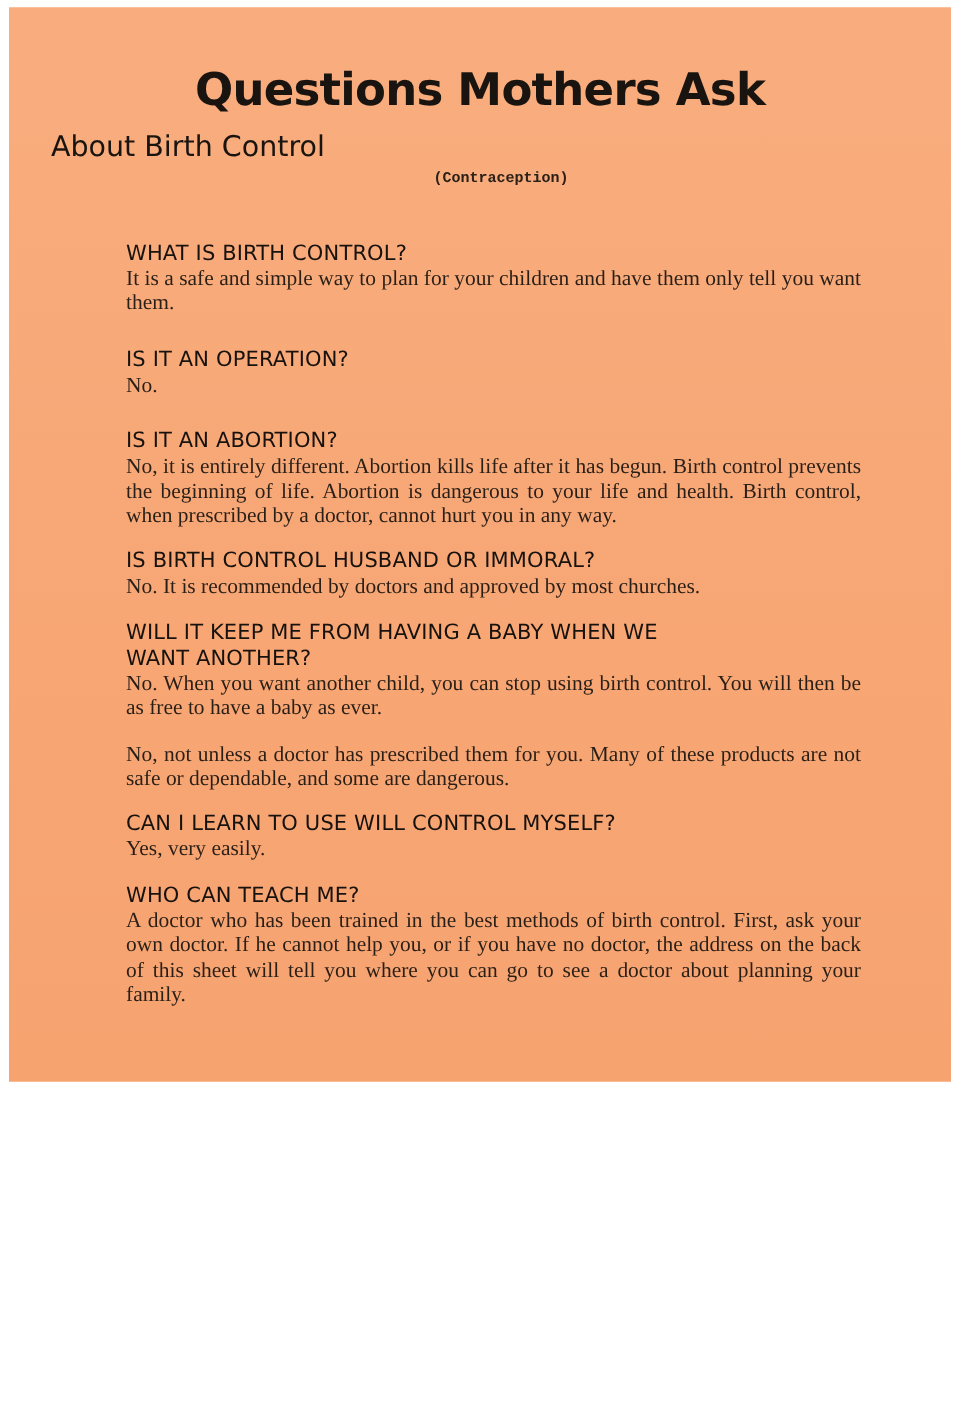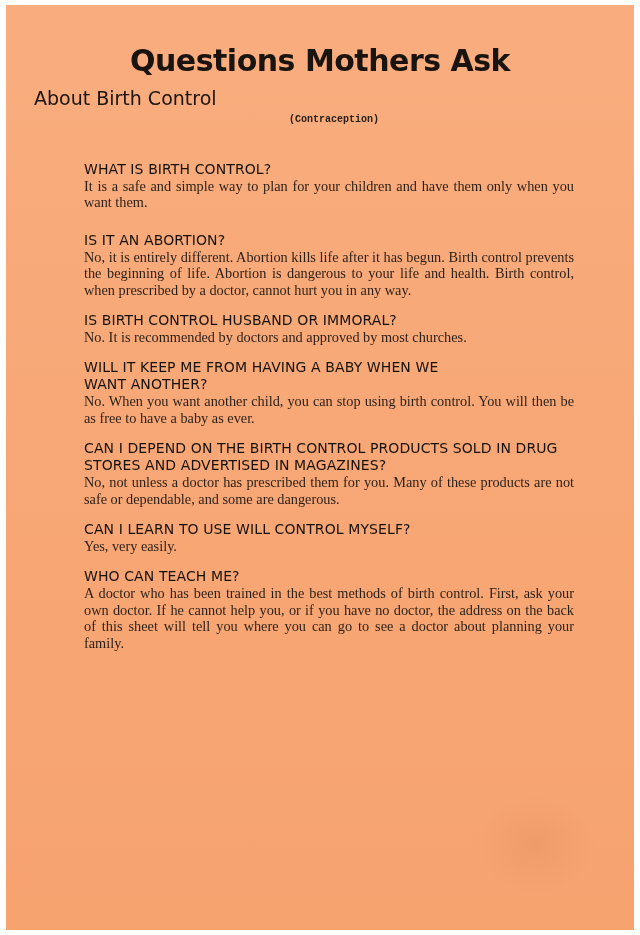--- a/index.html
+++ b/index.html
@@ -11,21 +11,21 @@
     width: 640px;
     height: 935px;
     position: relative;
     overflow: hidden;
   }
   .sheet {
     position: absolute;
     left: 6px;
     top: 5px;
     width: 628px;
-    height: 925px;
+    height: 716px;
     background: #f8a878;
     background-image:
       radial-gradient(ellipse 60px 50px at 530px 840px, rgba(225,140,95,0.35), rgba(0,0,0,0)),
       linear-gradient(180deg, #f9ad7e 0%, #f7a674 60%, #f6a370 100%);
   }
   .title {
     position: absolute;
     left: 0;
     width: 628px;
     top: 38px;
@@ -93,36 +93,39 @@
 <body>
 
 <div class="sheet">
   <h1 class="title">Questions Mothers Ask</h1>
   <div class="subtitle">About Birth Control</div>
   <div class="subtitle-note">(Contraception)</div>
 
   <div class="qa-list">
     <div class="qa" style="margin-bottom:21px;">
       <div class="question">WHAT IS BIRTH CONTROL?</div>
-      <div class="answer">It is a safe and simple way to plan for your children and have them only when you want them.</div>
+      <div class="answer">It is a safe and simple way to plan for your children and have them only tell you want them.</div>
+    </div>
+    <div class="qa" style="margin-bottom:21px;">
+      <div class="question">IS IT AN OPERATION?</div>
+      <div class="answer">No.</div>
     </div>
     <div class="qa" style="margin-bottom:14px;">
       <div class="question">IS IT AN ABORTION?</div>
       <div class="answer">No, it is entirely different.  Abortion kills life after it has begun.  Birth control prevents the beginning of life.  Abortion is dangerous to your life and health.  Birth control, when prescribed by a doctor, cannot hurt you in any way.</div>
     </div>
     <div class="qa" style="margin-bottom:14px;">
       <div class="question">IS BIRTH CONTROL HUSBAND OR IMMORAL?</div>
       <div class="answer">No.  It is recommended by doctors and approved by most churches.</div>
     </div>
     <div class="qa" style="margin-bottom:14px;">
       <div class="question" style="width:390px;">WILL IT KEEP ME FROM HAVING A BABY WHEN WE WANT ANOTHER?</div>
       <div class="answer">No.  When you want another child, you can stop using birth control. You will then be as free to have a baby as ever.</div>
     </div>
     <div class="qa" style="margin-bottom:14px;">
-      <div class="question">CAN I DEPEND ON THE BIRTH CONTROL PRODUCTS SOLD IN DRUG STORES AND ADVERTISED IN MAGAZINES?</div>
       <div class="answer">No, not unless a doctor has prescribed them for you.  Many of these products are not safe or dependable, and some are dangerous.</div>
     </div>
     <div class="qa" style="margin-bottom:14px;">
       <div class="question">CAN I LEARN TO USE WILL CONTROL MYSELF?</div>
       <div class="answer">Yes, very easily.</div>
     </div>
     <div class="qa" style="margin-bottom:2px;">
       <div class="question">WHO CAN TEACH ME?</div>
       <div class="answer">A doctor who has been trained in the best methods of birth control. First, ask your own doctor.  If he cannot help you, or if you have no doctor, the address on the back of this sheet will tell you where you can go to see a doctor about planning your family.</div>
     </div>

